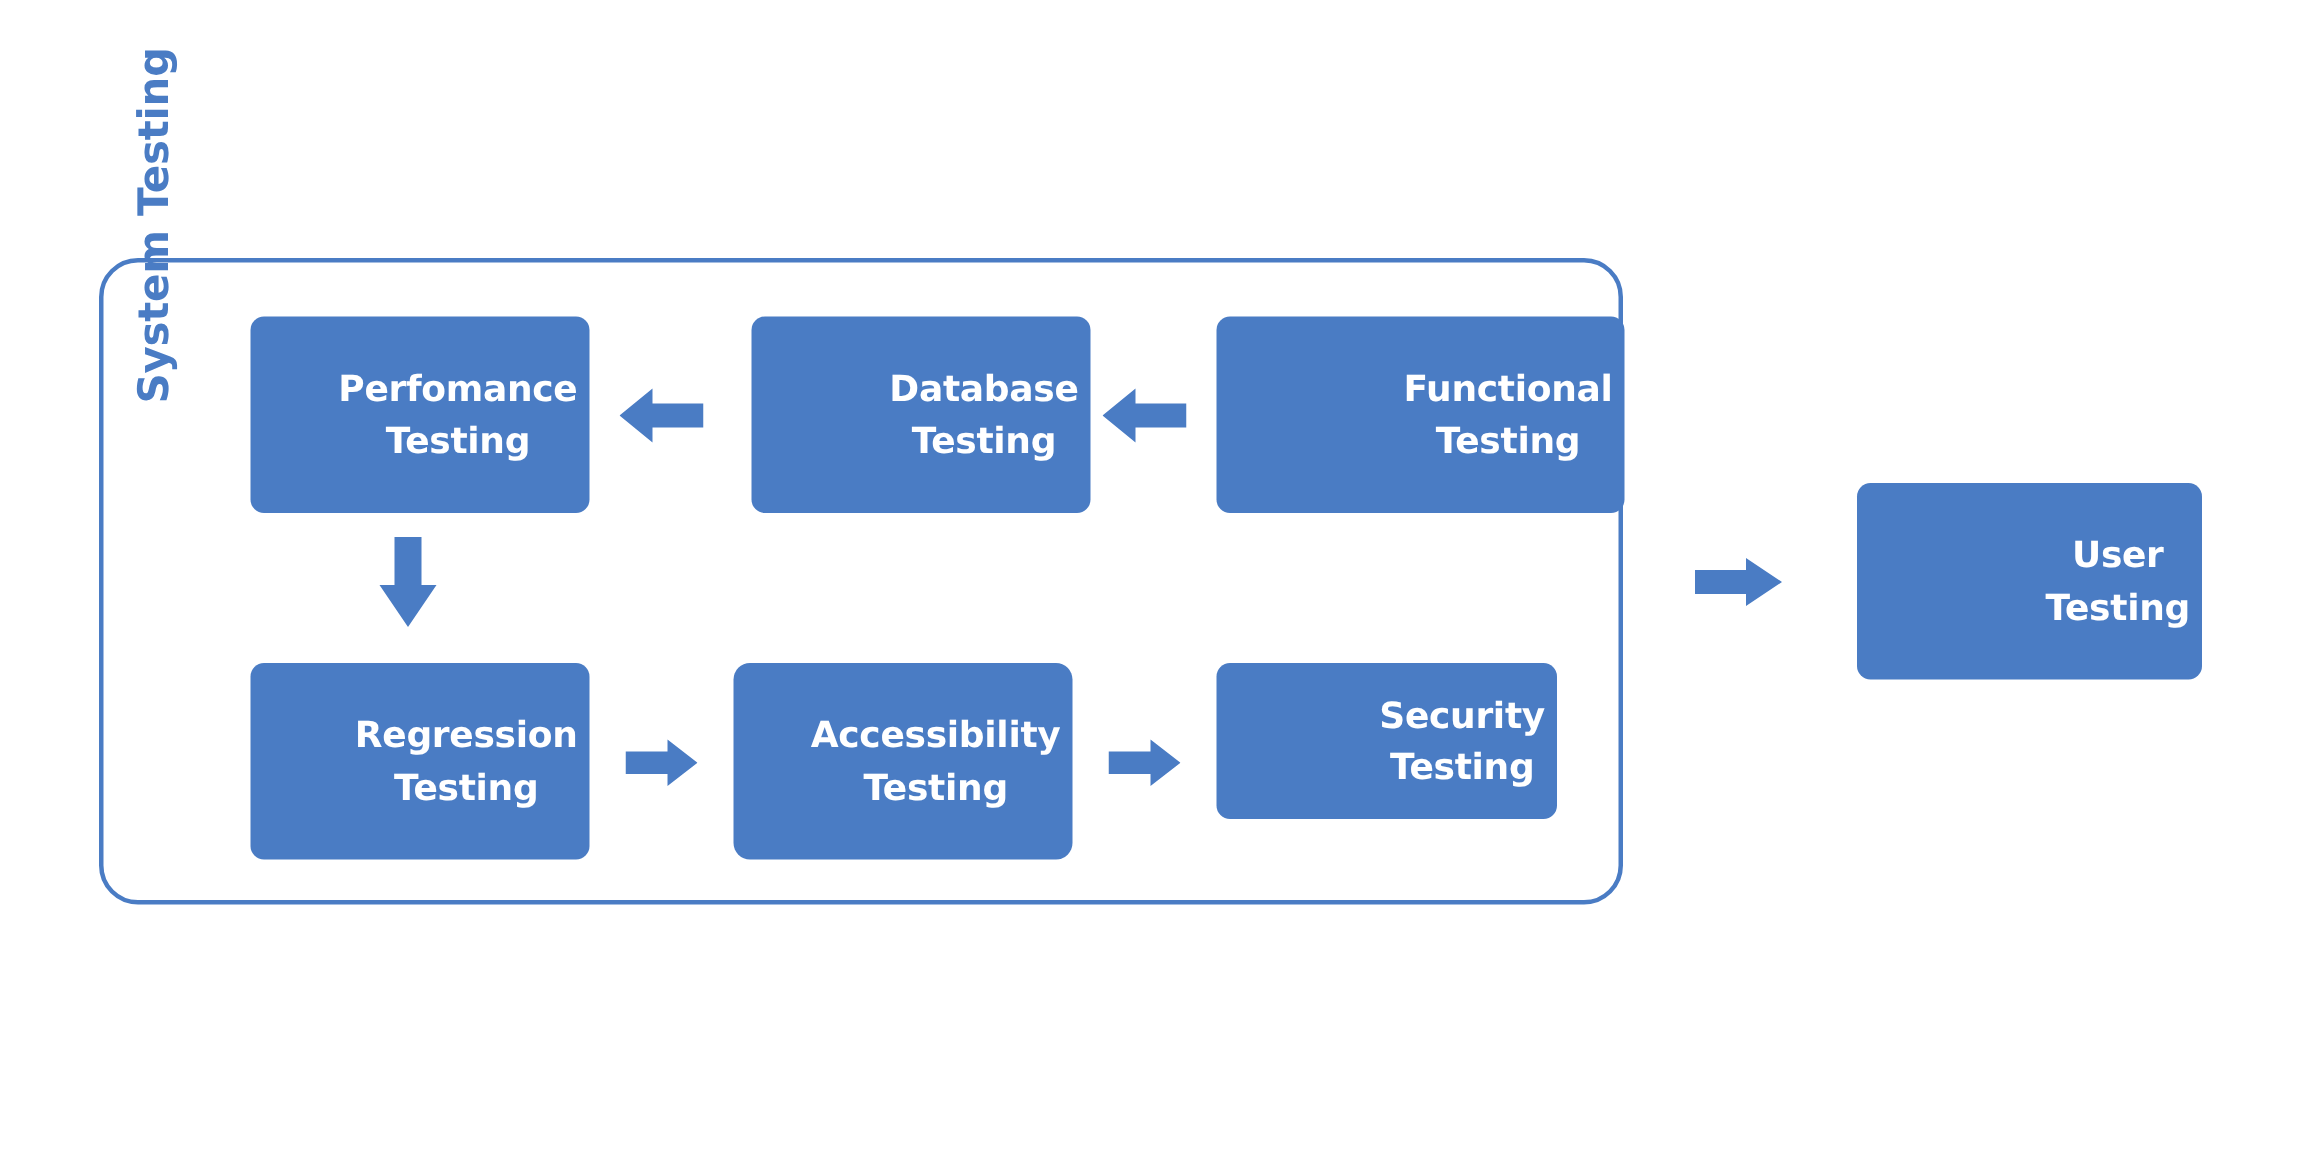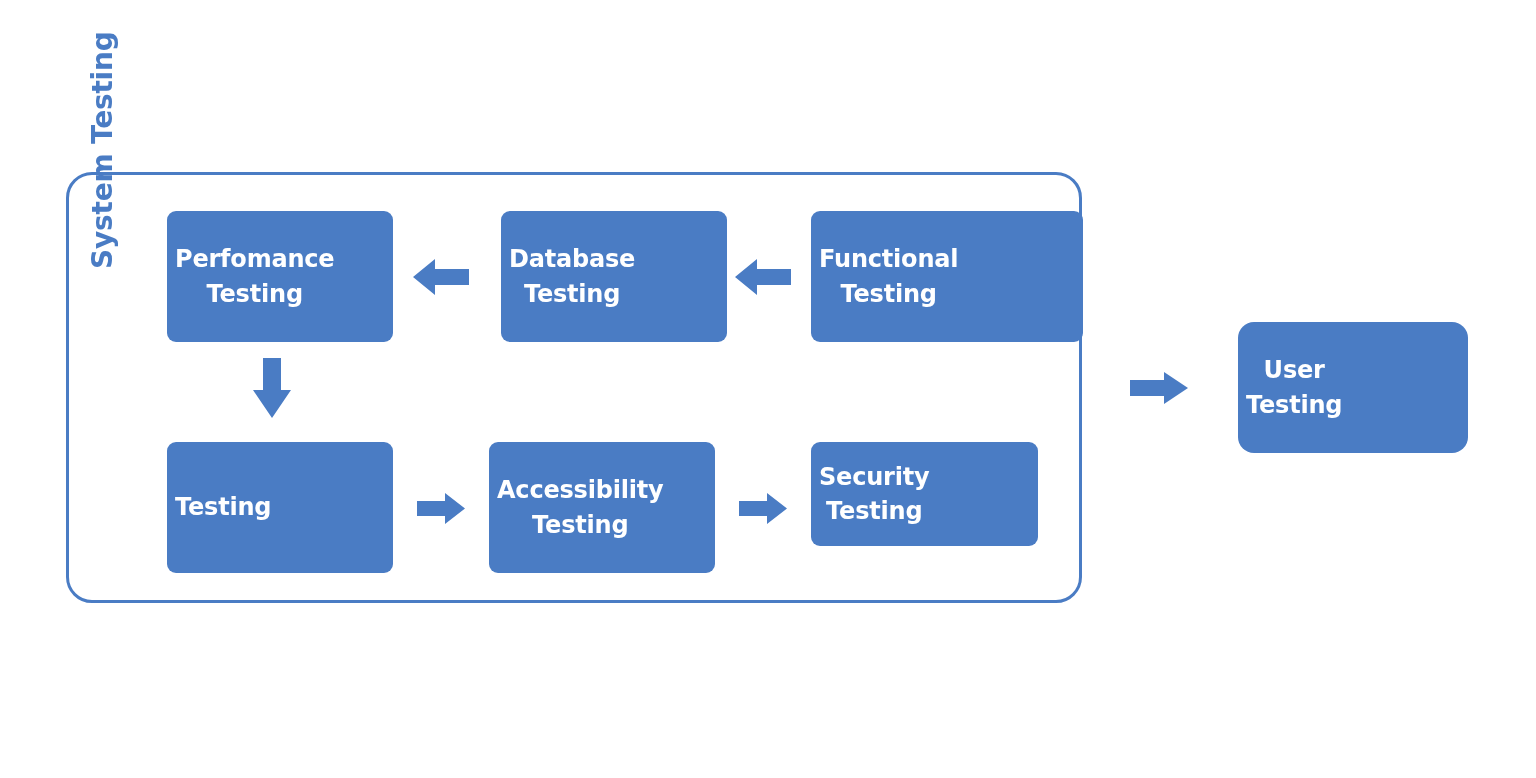--- a/index.html
+++ b/index.html
@@ -56,38 +56,38 @@
 
   
   .node {
     position: absolute;
     box-sizing: border-box;
     background: #4a7cc4;
     border-radius: 9px;
     color: #ffffff;
     display: flex;
     align-items: center;
-    justify-content: flex-start;
+    justify-content: flex-end;
     text-align: center;
     font-size: 24px;
     font-weight: bold;
     line-height: 1.42;
     letter-spacing: -0.2px;
     padding: 0 8px;
   }
 
   .node span { display: block; }
 
   .n-perf      { left: 167px; top: 211px; width: 226px; height: 131px; }
   .n-database  { left: 501px; top: 211px; width: 226px; height: 131px; }
   .n-functional{ left: 811px; top: 211px; width: 272px; height: 131px; }
   .n-regression{ left: 167px; top: 442px; width: 226px; height: 131px; }
-  .n-access    { left: 489px; top: 442px; width: 226px; height: 131px; }
+  .n-access    { left: 489px; top: 442px; width: 226px; height: 131px; border-radius: 11px; }
   .n-security  { left: 811px; top: 442px; width: 227px; height: 104px; }
-  .n-uat       { left: 1238px; top: 322px; width: 230px; height: 131px; border-radius: 16px; }
+  .n-uat       { left: 1238px; top: 322px; width: 230px; height: 131px; }
 
   
   .arrow {
     position: absolute;
     display: block;
   }
   .arrow svg { display: block; }
 
   .a-left-1 { left: 413px; top: 258px; width: 56px; height: 38px; }
   .a-left-2 { left: 735px; top: 258px; width: 56px; height: 38px; }
@@ -121,20 +121,21 @@
 
   <div class="node n-functional">
     <div>
       <span>Functional</span>
       <span>Testing</span>
     </div>
   </div>
 
   <div class="node n-regression">
     <div>
+      <span>Regression</span>
       <span>Testing</span>
     </div>
   </div>
 
   <div class="node n-access">
     <div>
       <span>Accessibility</span>
       <span>Testing</span>
     </div>
   </div>

